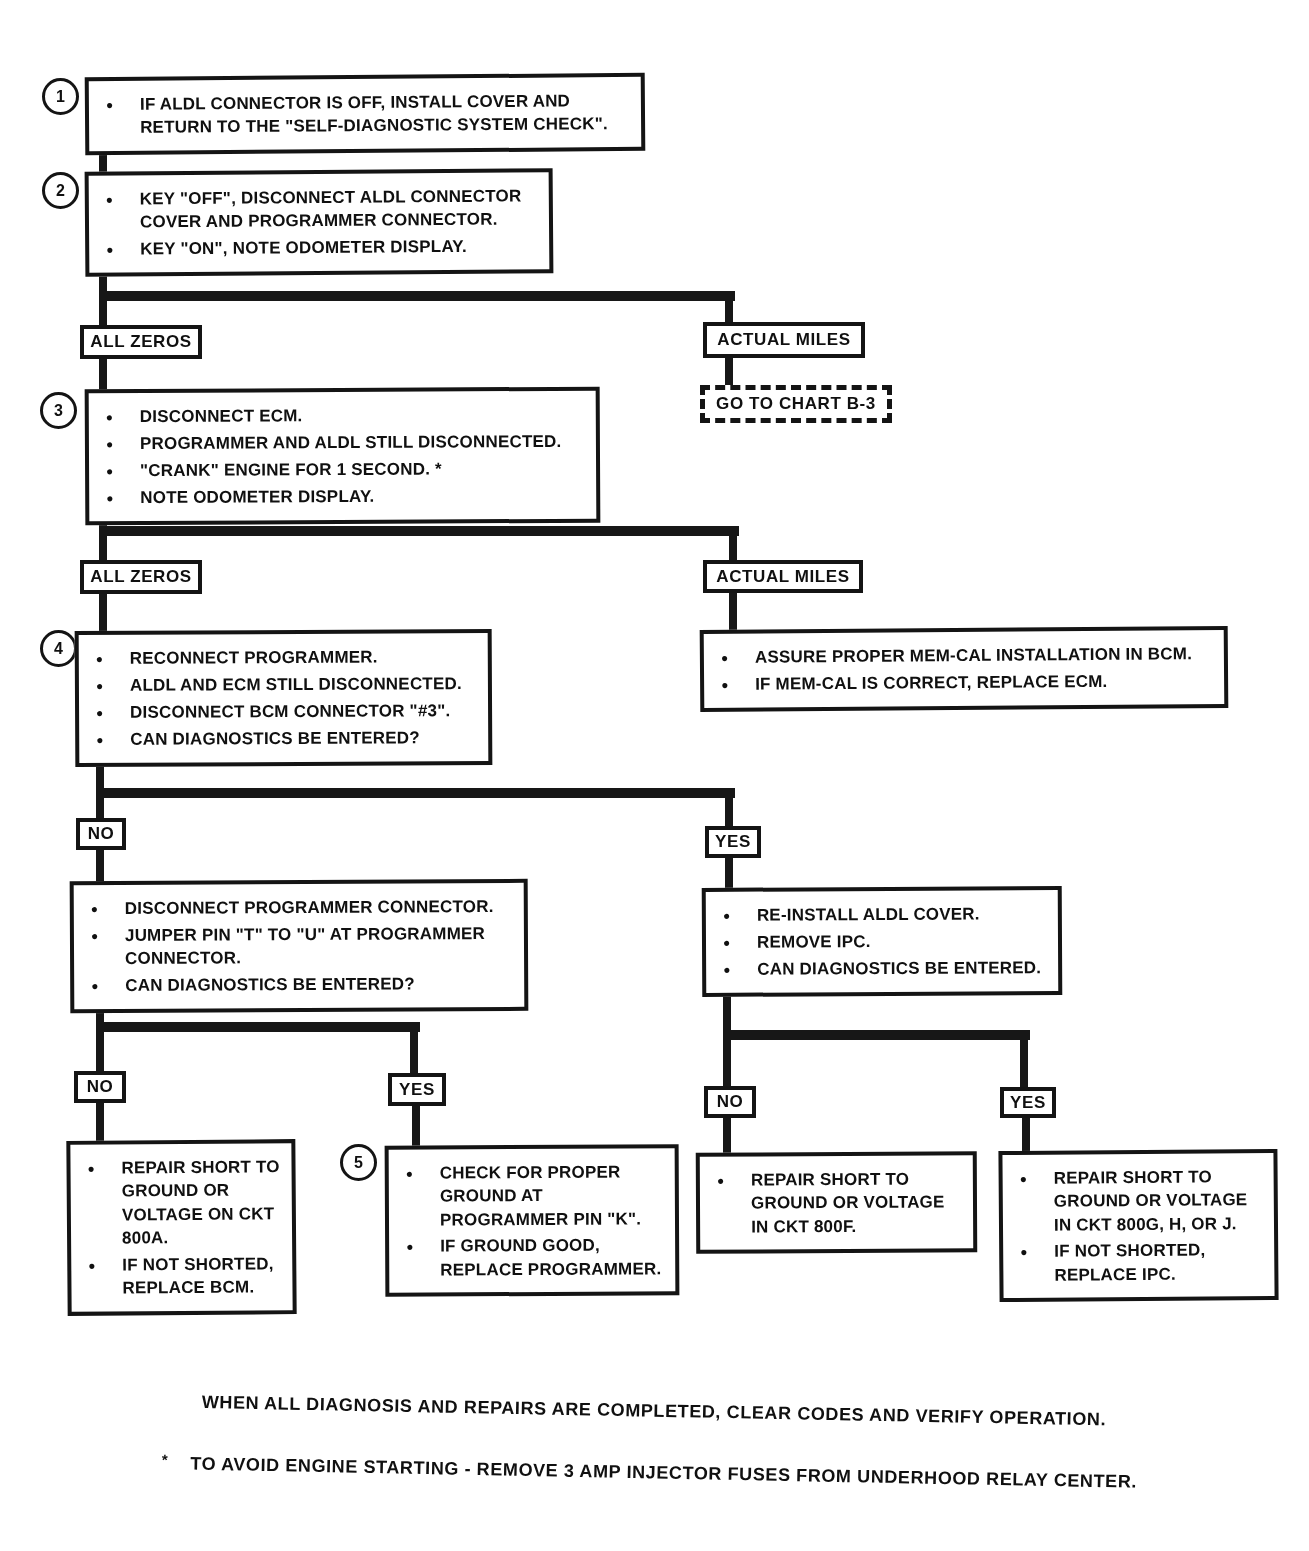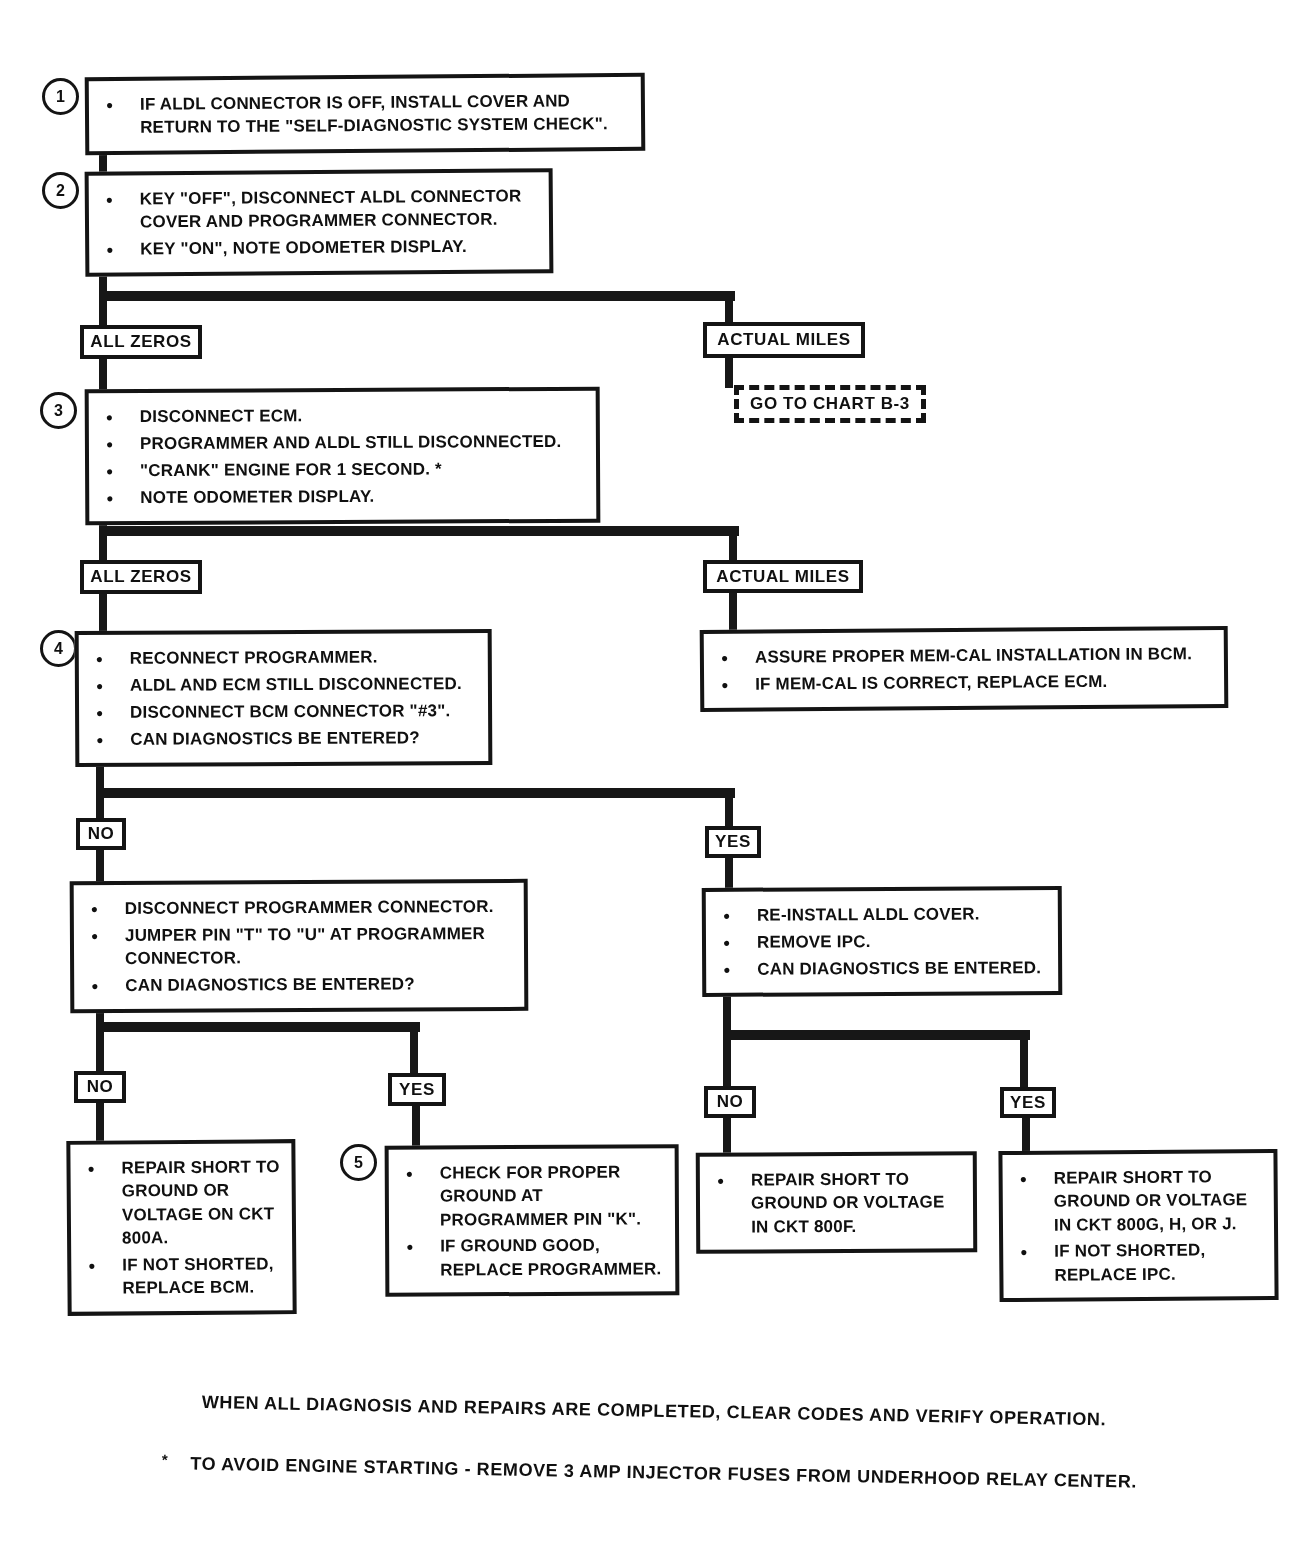--- a/index.html
+++ b/index.html
@@ -96,21 +96,21 @@
       </div>
   </div>
 
   <div class="lbl" style="left:80px;top:325px;width:122px;height:34px;">
       <span>ALL ZEROS</span>
     </div>
   <div class="lbl" style="left:703px;top:322px;width:162px;height:36px;">
       <span>ACTUAL MILES</span>
     </div>
 
-  <div class="lbl dash" style="left:734px;top:385px;width:192px;height:38px;justify-content:center;">
+  <div class="lbl dash" style="left:700px;top:385px;width:192px;height:38px;justify-content:center;">
       <span>GO TO CHART B-3</span>
     </div>
 
   <div class="box t2" style="left:85px;top:388px;width:515px;">
     <div class="row">
         <span class="dot"></span>
         <span class="bt">DISCONNECT ECM.</span>
       </div>
     <div class="row">
         <span class="dot"></span>

